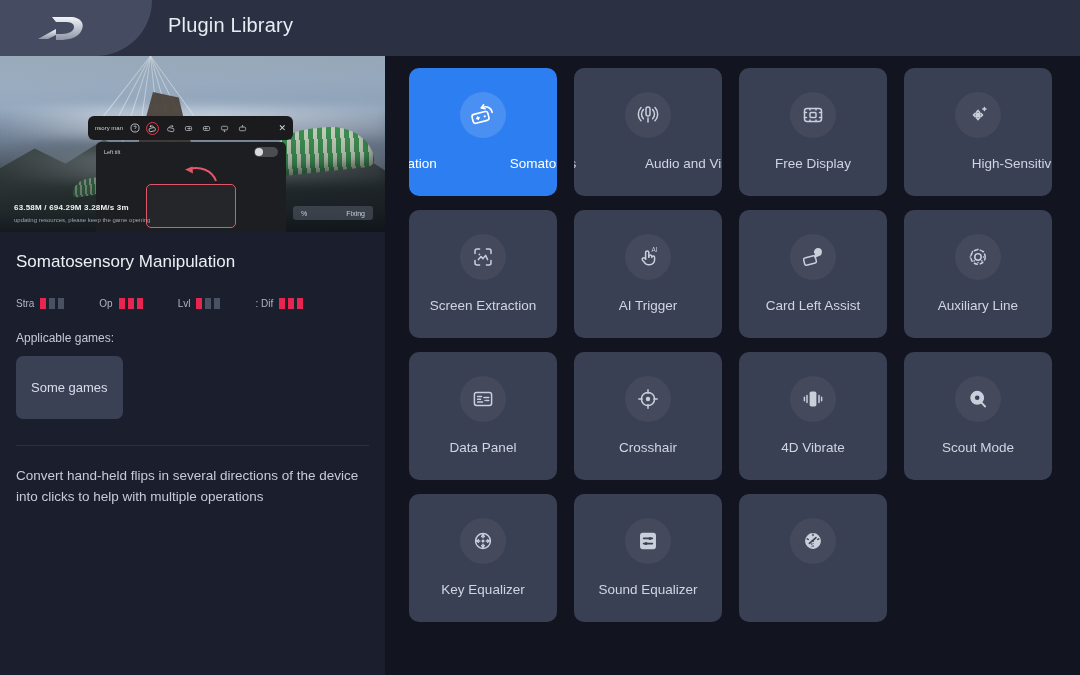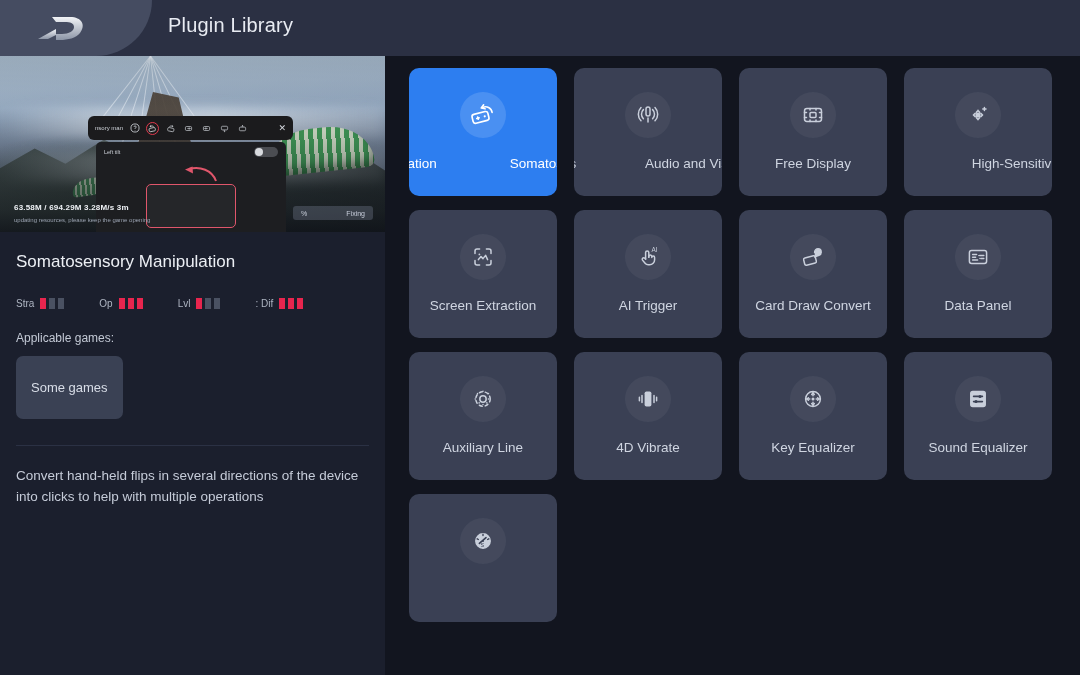--- a/index.html
+++ b/index.html
@@ -404,52 +404,72 @@
           <div class="tile-label">AI Trigger</div>
         </div>
         <div class="tile">
           <div class="tile-icon-wrap">
             <svg width="24" height="24" viewBox="0 0 24 24" fill="none" stroke="#c9cfdb" stroke-width="1.5" stroke-linecap="round" stroke-linejoin="round">
               <rect x="3" y="11.8" width="12" height="7.4" rx="1.6" transform="rotate(-14 9 15.5)"></rect>
               <path d="M13.6 7.4c0-2.1 1.6-3.6 3.4-3.6s3.2 1.5 3.2 3.4c0 1.4-.9 2.6-2.2 3.1l-4.2 1.6" fill="#c9cfdb" stroke="#c9cfdb"></path>
               <circle cx="16.8" cy="7" r="1.5" fill="#c9cfdb" stroke="none"></circle>
             </svg>
           </div>
-          <div class="tile-label">Card Draw Convert</div>
+          <div class="tile-label">Card Left Assist</div>
+        </div>
+        <div class="tile">
+          <div class="tile-icon-wrap">
+            <svg width="24" height="24" viewBox="0 0 24 24" fill="none" stroke="#c9cfdb" stroke-width="1.5" stroke-linecap="round" stroke-linejoin="round">
+              <circle cx="12" cy="12" r="3.2"></circle>
+              <path d="M12 4.2v2.4M12 17.4v2.4M4.2 12h2.4M17.4 12h2.4M6.5 6.5l1.7 1.7M15.8 15.8l1.7 1.7M17.5 6.5l-1.7 1.7M8.2 15.8l-1.7 1.7" stroke-dasharray="0.1 3.2"></path>
+              <circle cx="12" cy="12" r="7.2" stroke-dasharray="3 3"></circle>
+            </svg>
+          </div>
+          <div class="tile-label">Auxiliary Line</div>
         </div>
         <div class="tile">
           <div class="tile-icon-wrap">
             <svg width="24" height="24" viewBox="0 0 24 24" fill="none" stroke="#c9cfdb" stroke-width="1.5" stroke-linecap="round" stroke-linejoin="round">
               <rect x="3.4" y="5.6" width="17.2" height="12.8" rx="2.2"></rect>
               <path d="M6.6 9.4h4M6.6 12.2h3M6.6 15h5"></path>
               <path d="M13.6 10.6h4.2M14.8 13.4h3"></path>
               <circle cx="12.6" cy="10.6" r=".55" fill="#c9cfdb" stroke="none"></circle>
               <circle cx="13.8" cy="13.4" r=".55" fill="#c9cfdb" stroke="none"></circle>
             </svg>
           </div>
           <div class="tile-label">Data Panel</div>
         </div>
         <div class="tile">
           <div class="tile-icon-wrap">
             <svg width="24" height="24" viewBox="0 0 24 24" fill="none" stroke="#c9cfdb" stroke-width="1.5" stroke-linecap="round" stroke-linejoin="round">
-              <circle cx="12" cy="12" r="3.2"></circle>
-              <path d="M12 4.2v2.4M12 17.4v2.4M4.2 12h2.4M17.4 12h2.4M6.5 6.5l1.7 1.7M15.8 15.8l1.7 1.7M17.5 6.5l-1.7 1.7M8.2 15.8l-1.7 1.7" stroke-dasharray="0.1 3.2"></path>
-              <circle cx="12" cy="12" r="7.2" stroke-dasharray="3 3"></circle>
-            </svg>
-          </div>
-          <div class="tile-label">Auxiliary Line</div>
+              <circle cx="12" cy="12" r="6.6"></circle>
+              <circle cx="12" cy="12" r="2.2" fill="#c9cfdb" stroke="none"></circle>
+              <path d="M12 2.8v3.4M12 17.8v3.4M2.8 12h3.4M17.8 12h3.4"></path>
+            </svg>
+          </div>
+          <div class="tile-label">Crosshair</div>
         </div>
         <div class="tile">
           <div class="tile-icon-wrap">
             <svg width="24" height="24" viewBox="0 0 24 24" fill="none" stroke="#c9cfdb" stroke-width="1.5" stroke-linecap="round" stroke-linejoin="round">
               <rect x="8.6" y="4.4" width="6.8" height="15.2" rx="1.8" fill="#c9cfdb" stroke="none"></rect>
               <path d="M6 8.6v6.8M3.4 10.2v3.6M18 8.6v6.8M20.6 10.2v3.6"></path>
             </svg>
           </div>
           <div class="tile-label">4D Vibrate</div>
+        </div>
+        <div class="tile">
+          <div class="tile-icon-wrap">
+            <svg width="24" height="24" viewBox="0 0 24 24" fill="none" stroke="#c9cfdb" stroke-width="1.5" stroke-linecap="round" stroke-linejoin="round">
+              <circle cx="11.2" cy="10.8" r="6.2" fill="#c9cfdb" stroke="#c9cfdb"></circle>
+              <circle cx="11.2" cy="10.8" r="2.3" fill="#3a4054" stroke="none"></circle>
+              <path d="M15.4 15.6 19 19.4" stroke-width="2"></path>
+            </svg>
+          </div>
+          <div class="tile-label">Scout Mode</div>
         </div>
         <div class="tile">
           <div class="tile-icon-wrap">
             <svg width="24" height="24" viewBox="0 0 24 24" fill="none" stroke="#c9cfdb" stroke-width="1.5" stroke-linecap="round" stroke-linejoin="round">
               <circle cx="12" cy="12" r="7.4"></circle>
               <circle cx="12" cy="12" r="1.5" fill="#c9cfdb" stroke="none"></circle>
               <path d="M12 5.6v3.2M12 15.2v3.2M5.6 12h3.2M15.2 12h3.2"></path>
               <path d="M10.7 7.4 12 6l1.3 1.4M10.7 16.6 12 18l1.3-1.4M7.4 10.7 6 12l1.4 1.3M16.6 10.7 18 12l-1.4 1.3"></path>
             </svg>
           </div>

